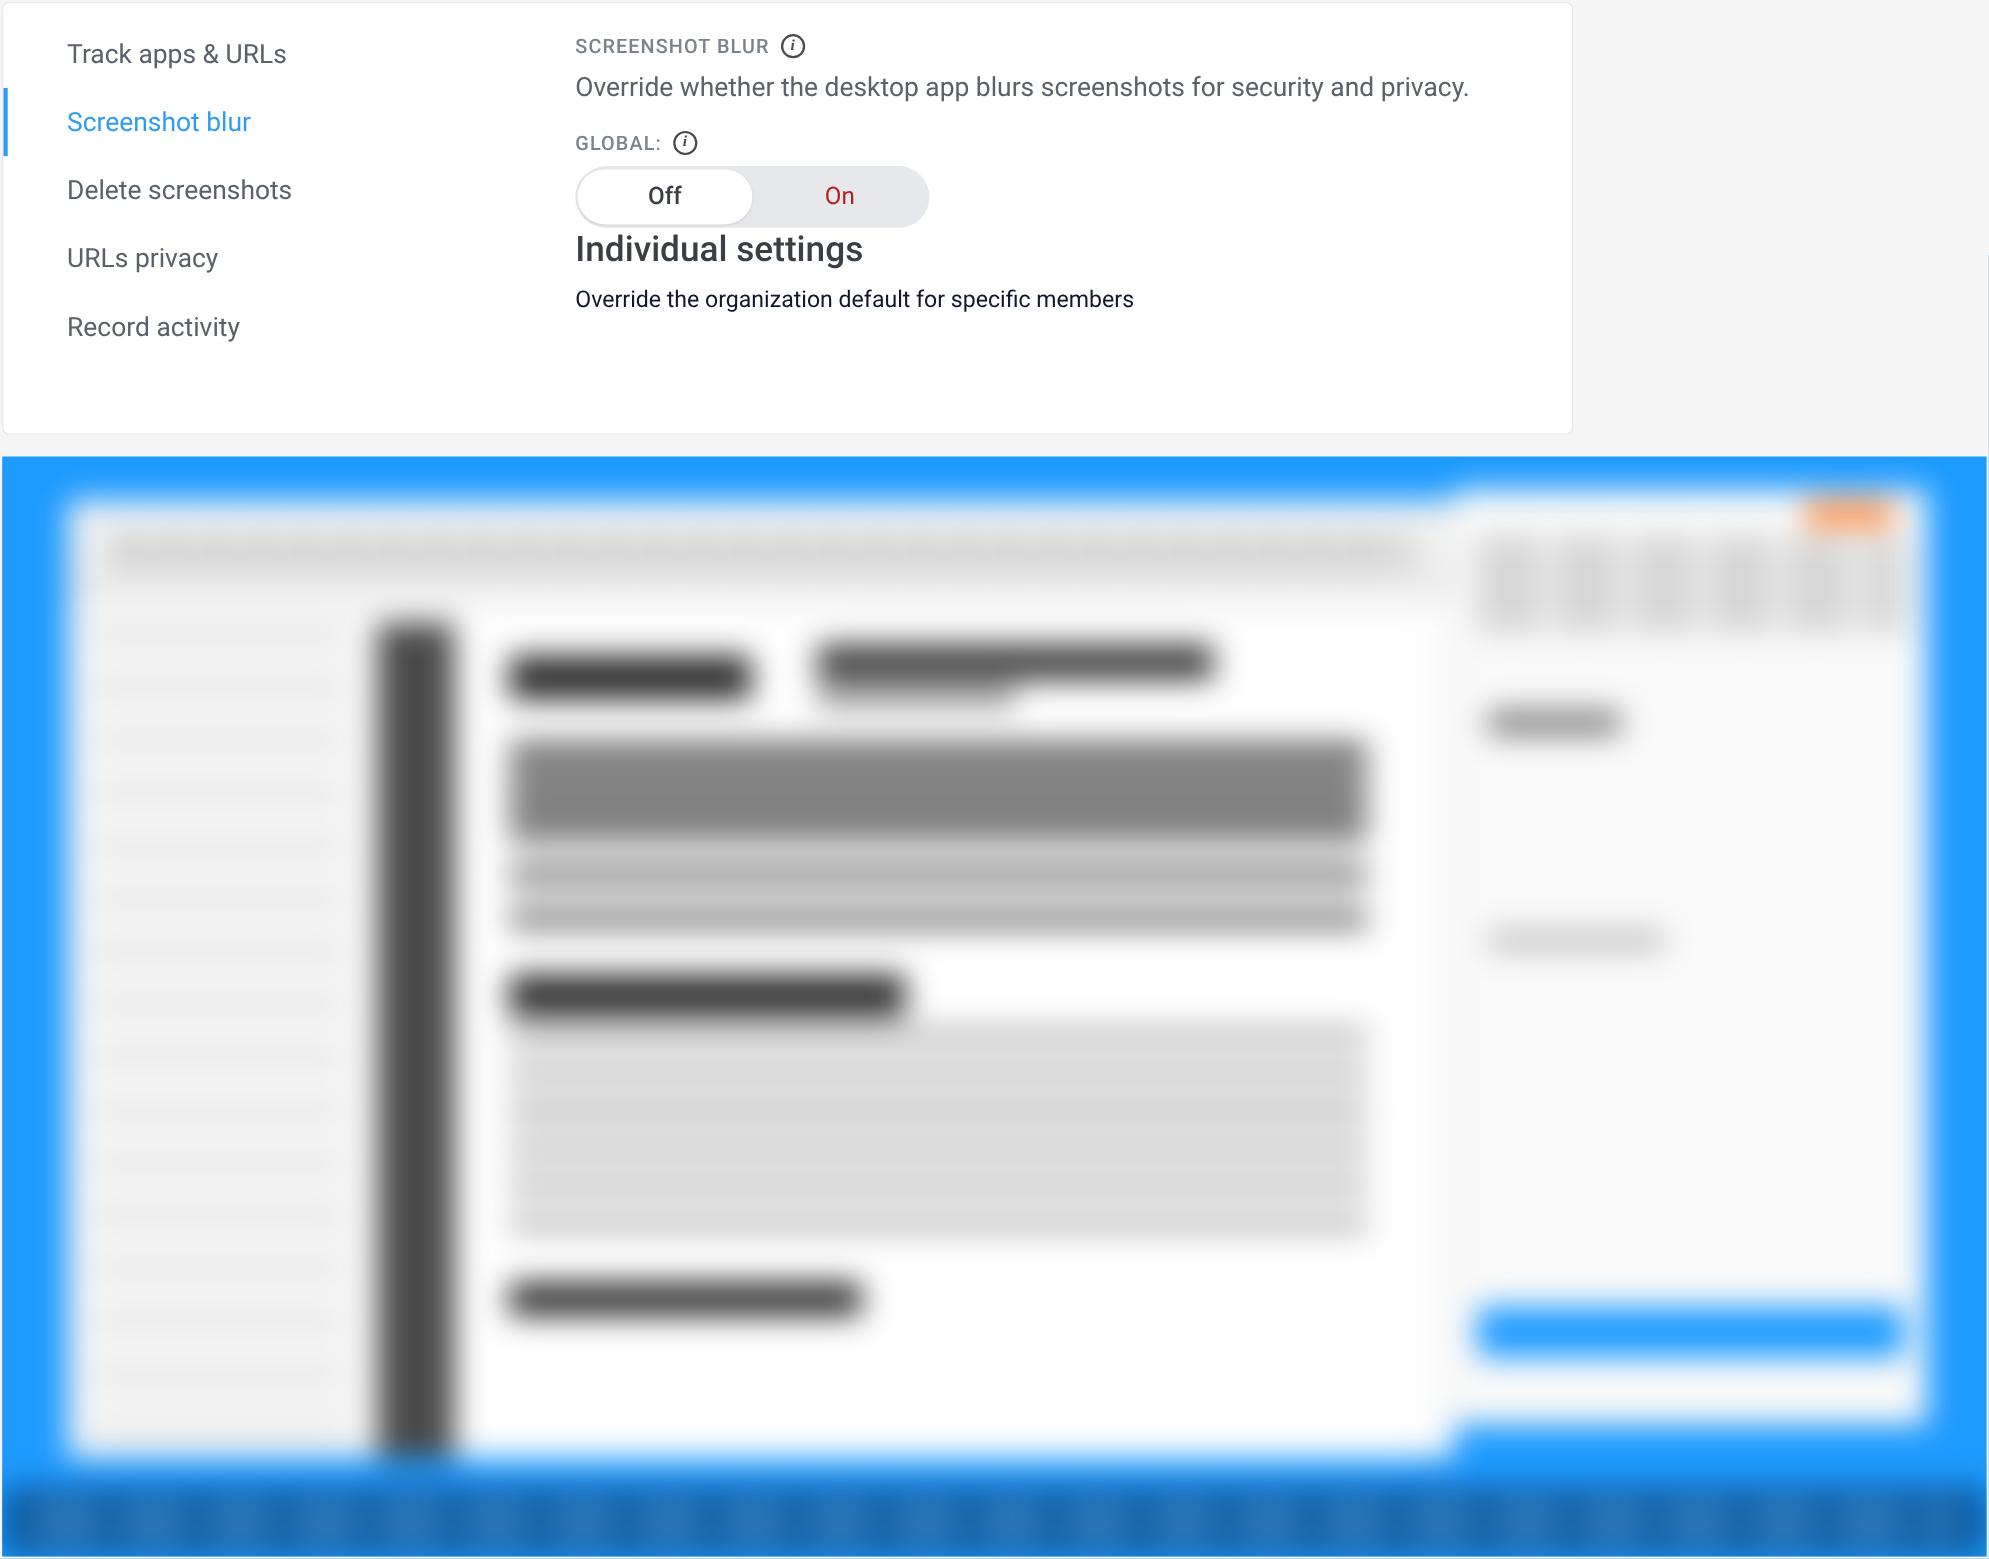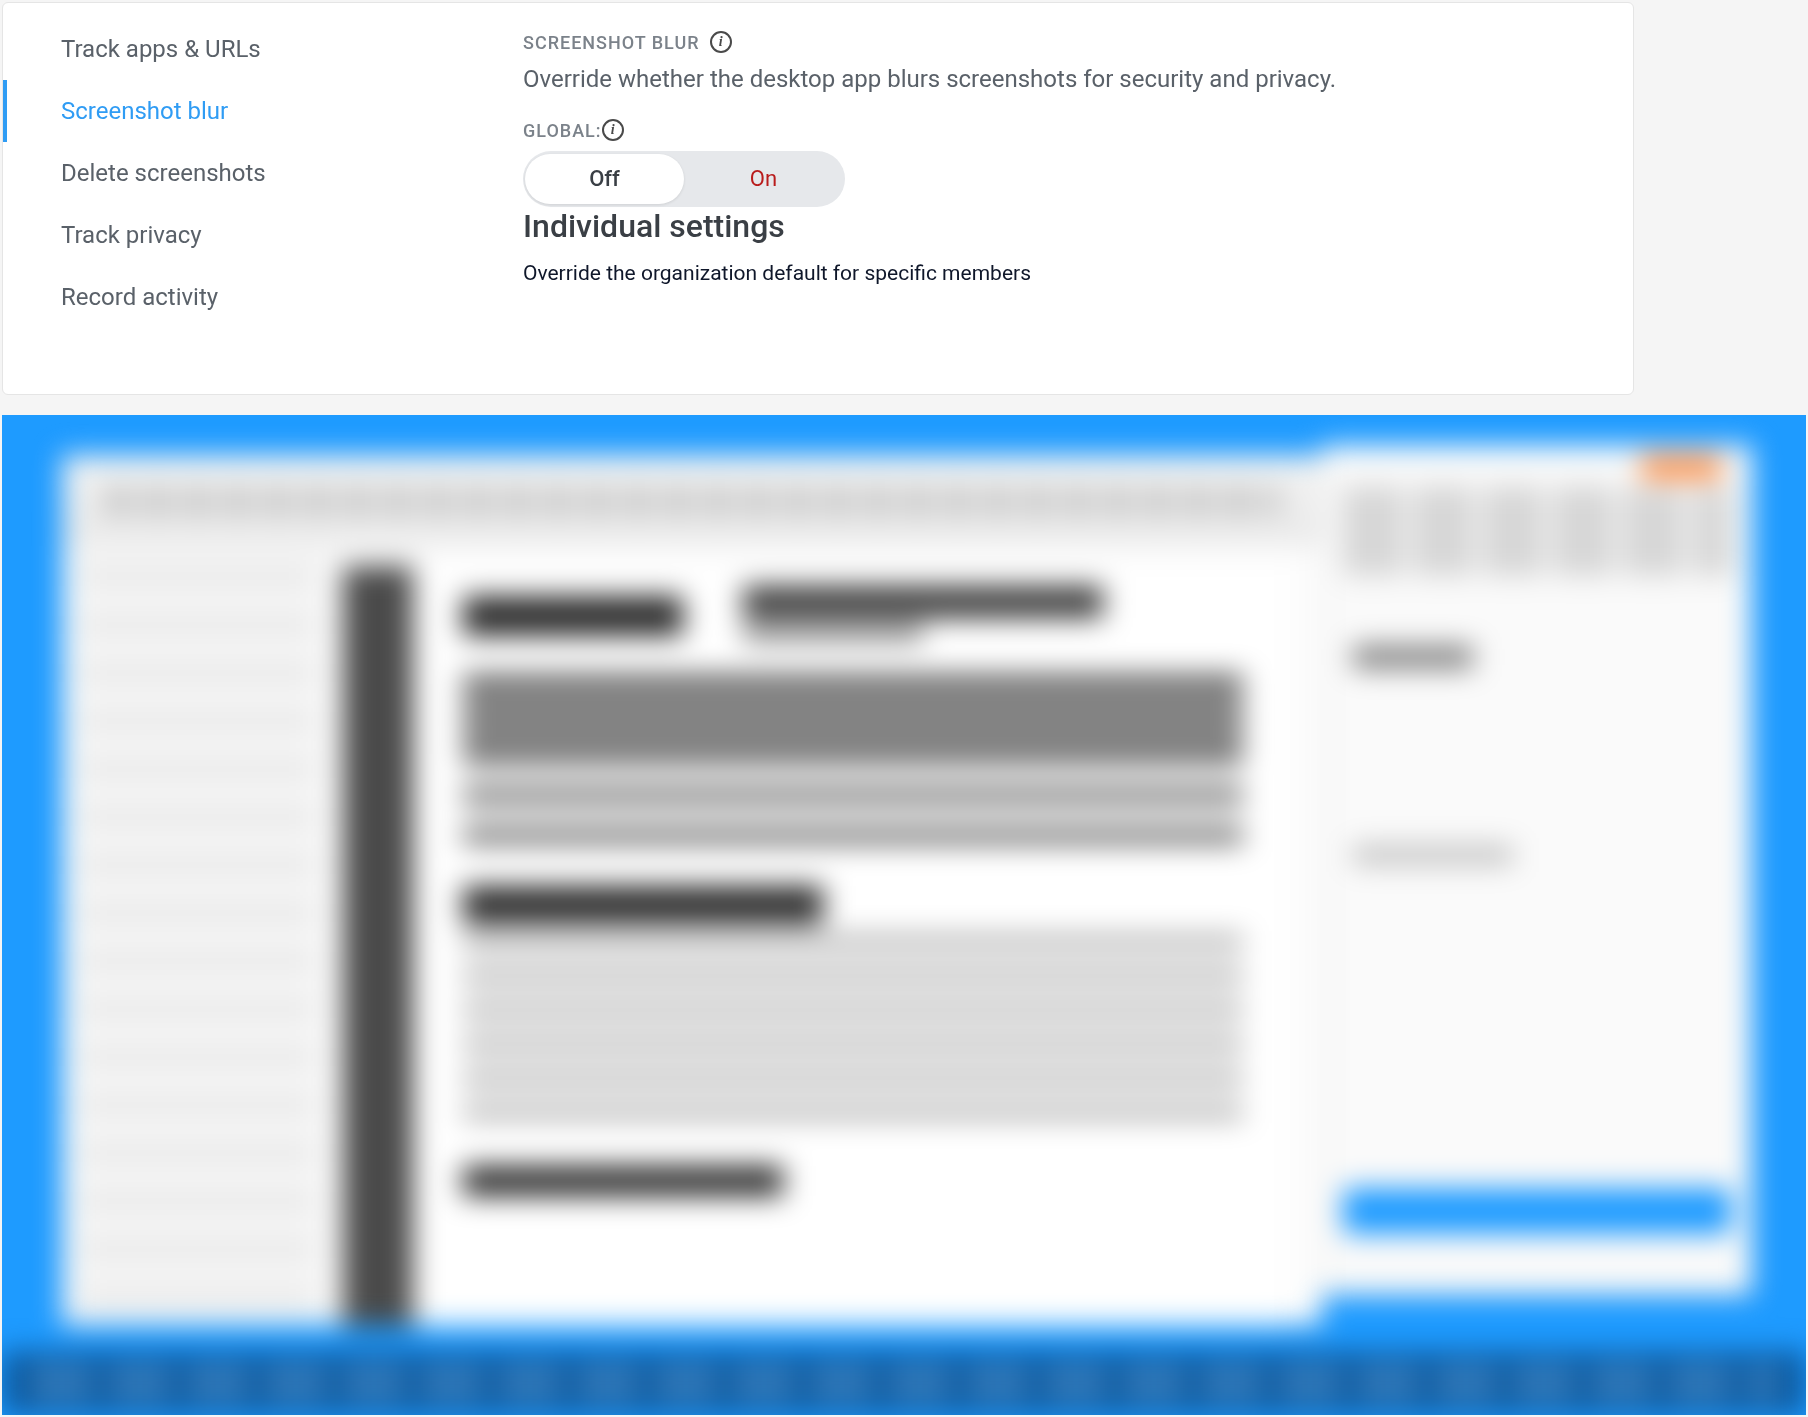--- a/index.html
+++ b/index.html
@@ -8,21 +8,21 @@
     font-family: -apple-system, BlinkMacSystemFont, "Segoe UI", Roboto, Helvetica, Arial, sans-serif;
     background: #f5f5f5;
     width: 1808px;
   }
 
   .settings-panel {
     background: #ffffff;
     border: 1px solid #e5e5e5;
     border-radius: 6px;
     margin: 2px;
-    width: 1632px;
+    width: 1428px;
     height: 393px;
     display: flex;
     overflow: hidden;
   }
 
   .sidebar {
     width: 520px;
     padding: 15px 0;
   }
   .sidebar-item {
@@ -71,20 +71,21 @@
   }
   .section-desc {
     font-size: 24px;
     color: #5a6169;
     margin-bottom: 26px;
   }
 
   .global-row {
     display: flex;
     align-items: center;
+    gap: 10px;
     margin-bottom: 10px;
   }
   .global-label {
     font-size: 18px;
     letter-spacing: 1px;
     color: #7b828a;
     font-weight: 500;
   }
 
   .toggle {
@@ -238,21 +239,21 @@
 </style>
 </head>
 <body>
 
 <div class="settings-panel">
 
   <nav class="sidebar">
     <div class="sidebar-item">Track apps &amp; URLs</div>
     <div class="sidebar-item active">Screenshot blur</div>
     <div class="sidebar-item">Delete screenshots</div>
-    <div class="sidebar-item">Track privacy</div>
+    <div class="sidebar-item">URLs privacy</div>
     <div class="sidebar-item">Record activity</div>
   </nav>
 
   <main class="main">
 
     <div class="section-header">
       <span class="section-label">SCREENSHOT BLUR</span>
       <span class="info-icon">i</span>
     </div>
     <p class="section-desc">Override whether the desktop app blurs screenshots for security and privacy.</p>

